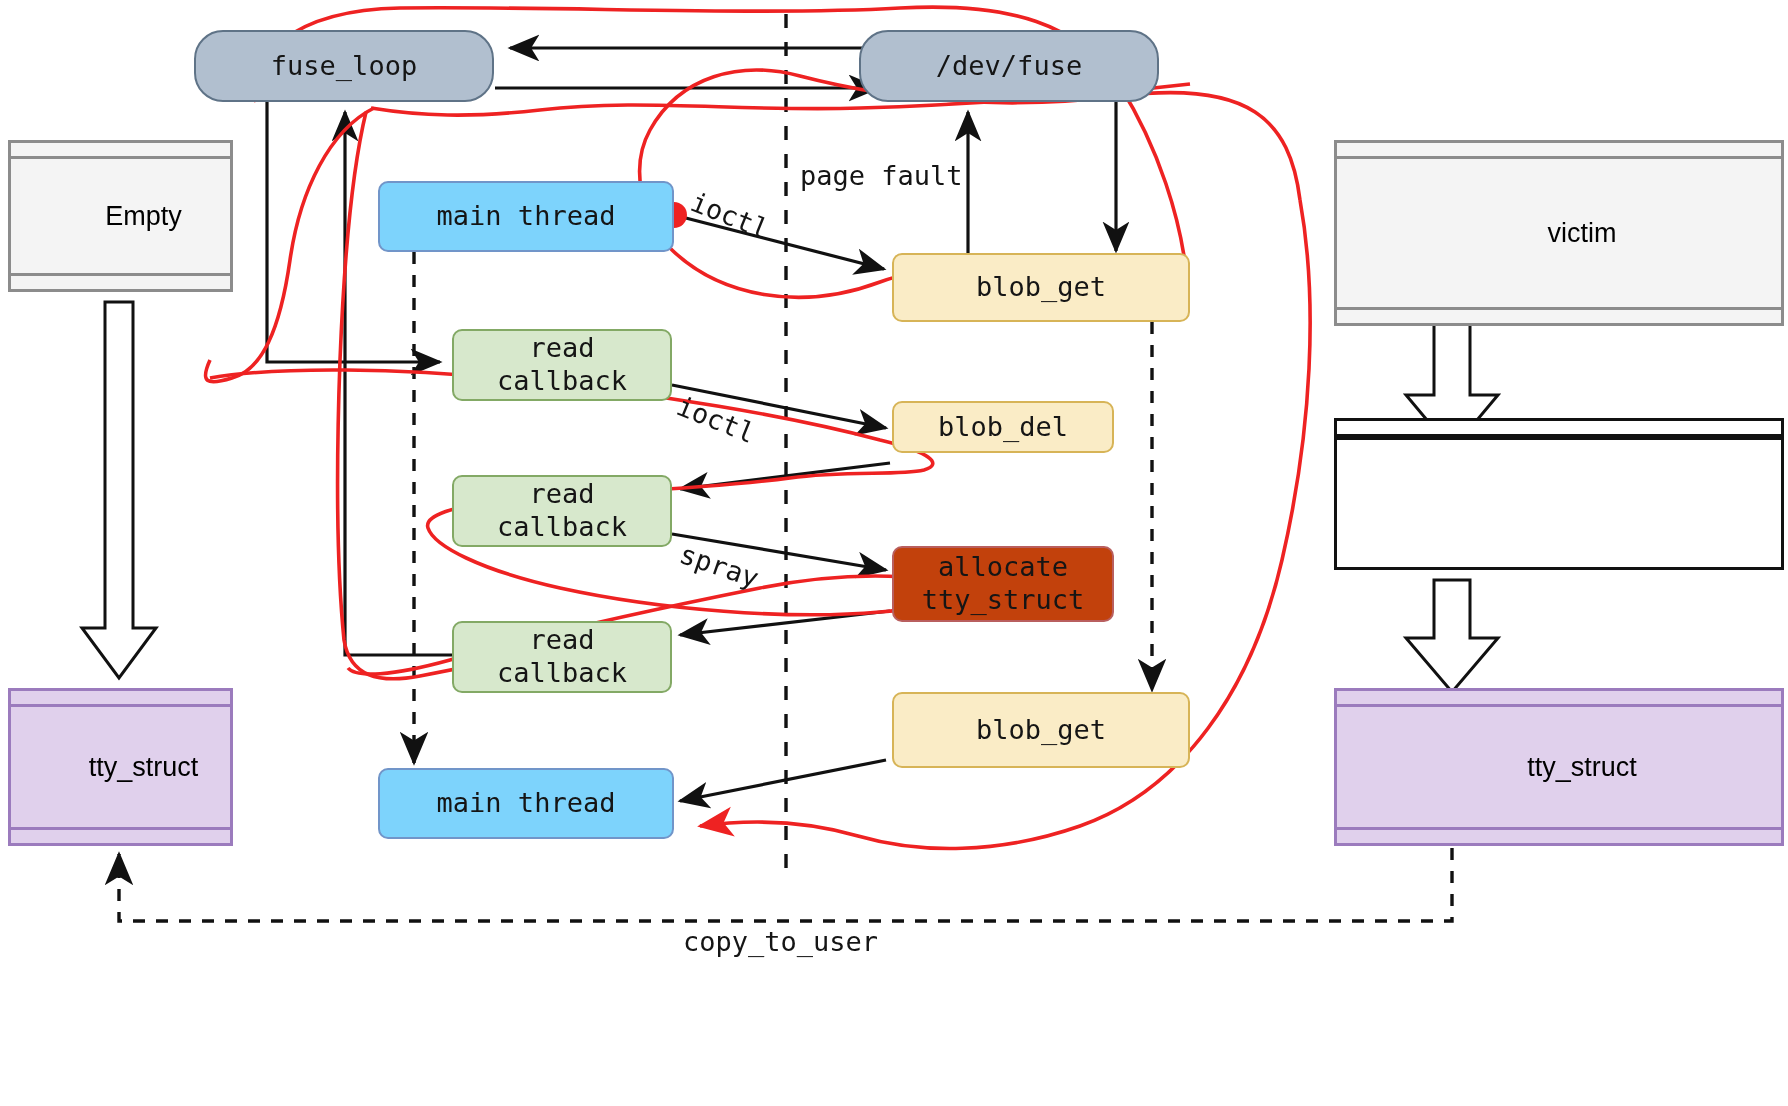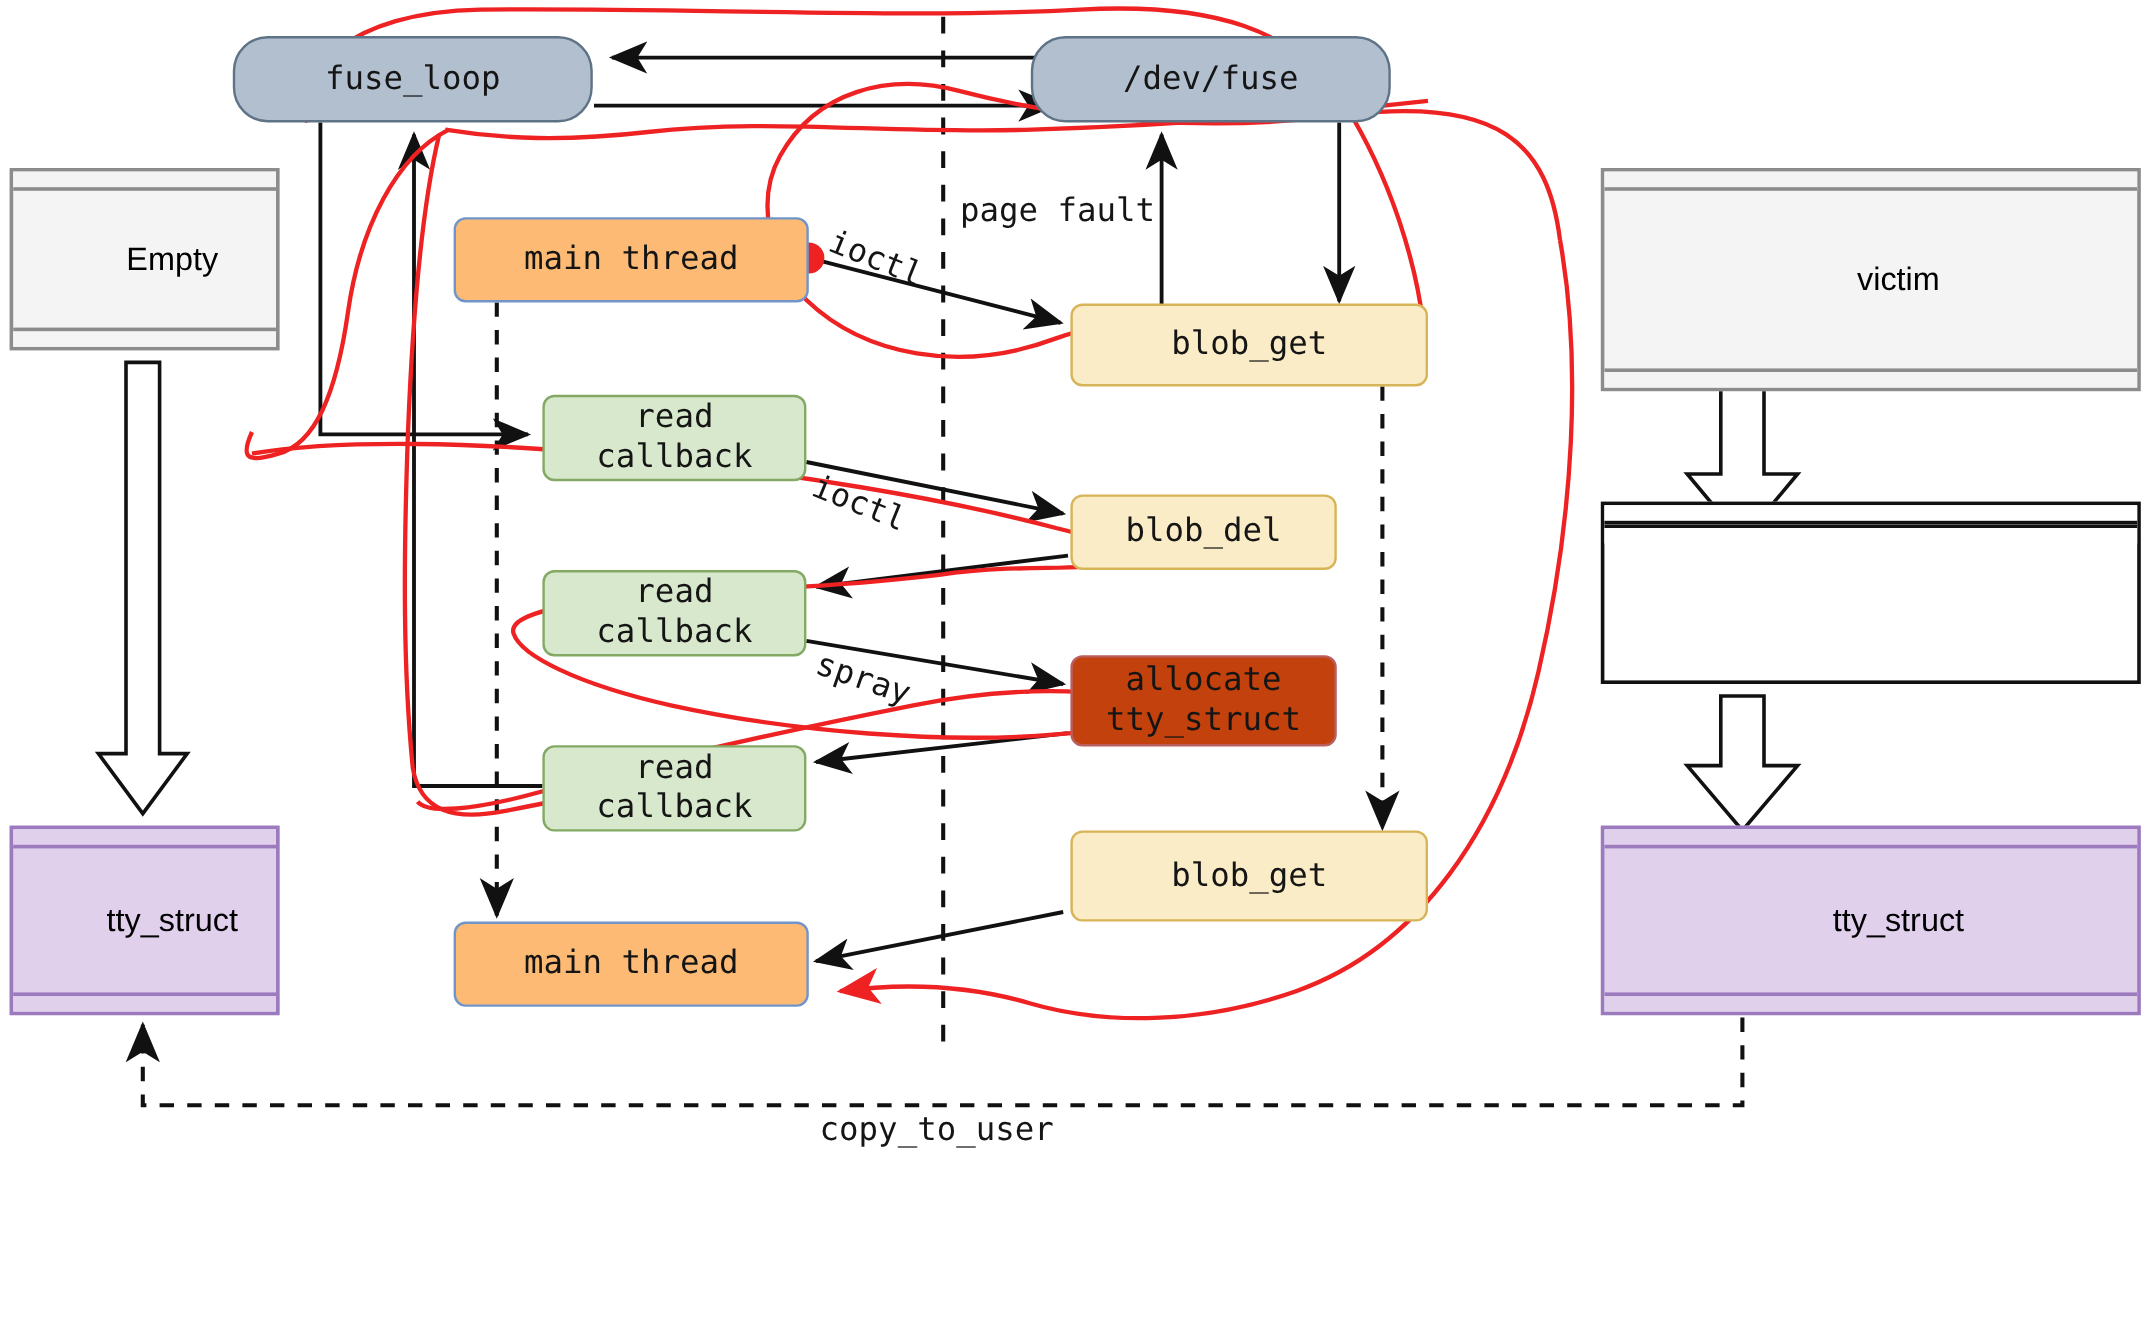--- a/index.html
+++ b/index.html
@@ -7,21 +7,21 @@
   #stage{position:relative;width:1788px;height:1106px;background:#fff;}
   svg#wires{position:absolute;left:0;top:0;width:1788px;height:1106px;}
 
   .node{position:absolute;box-sizing:border-box;display:flex;align-items:center;
         justify-content:center;text-align:center;font-family:"DejaVu Sans Mono",monospace;
         color:#151515;white-space:pre-line;line-height:1.22;z-index:3;}
 
   
   .rbox{border-radius:10px;border-width:2px;border-style:solid;font-size:27px;}
   .n-fuse{background:#b1bfcf;border-color:#5f7387;border-radius:29px;}
-  .n-blue{background:#fdba74;border-color:#7195c9;}
+  .n-blue{background:#7dd3fc;border-color:#7195c9;}
   .n-green{background:#d7e8cc;border-color:#83a965;}
   .n-yellow{background:#faecc6;border-color:#d7b457;}
   .n-red{background:#c2410c;border-color:#b95f5f;}
 
   
   .slot{position:absolute;box-sizing:border-box;display:flex;flex-direction:column;z-index:2;}
   .slot .band{flex:0 0 auto;box-sizing:border-box;}
   .slot .body{flex:1 1 auto;display:flex;align-items:center;justify-content:center;
               font-size:27px;box-sizing:border-box;font-family:Liberation Sans, sans-serif;padding-left:46px;}
   .slot-grey{border:3px solid #8c8c8c;background:#f4f4f4;}
@@ -180,21 +180,21 @@
   <div class="node rbox n-green" style="left:452px;top:475px;width:220px;height:72px;">read
 callback</div>
 
   <div class="node rbox n-green" style="left:452px;top:621px;width:220px;height:72px;">read
 callback</div>
 
   <div class="node rbox n-blue" style="left:378px;top:768px;width:296px;height:71px;">main thread</div>
 
   <div class="node rbox n-yellow" style="left:892px;top:253px;width:298px;height:69px;">blob_get</div>
 
-  <div class="node rbox n-yellow" style="left:892px;top:412px;width:222px;height:63px;">blob_del</div>
+  <div class="node rbox n-yellow" style="left:892px;top:401px;width:222px;height:52px;">blob_del</div>
 
   <div class="node rbox n-red" style="left:892px;top:546px;width:222px;height:76px;">allocate
 tty_struct</div>
 
   <div class="node rbox n-yellow" style="left:892px;top:692px;width:298px;height:76px;">blob_get</div>
 
   <div class="edgelabel rot-ioctl" style="left:698px;top:186px;">ioctl</div>
 
   <div class="edgelabel" style="left:800px;top:160px;">page fault</div>
 

